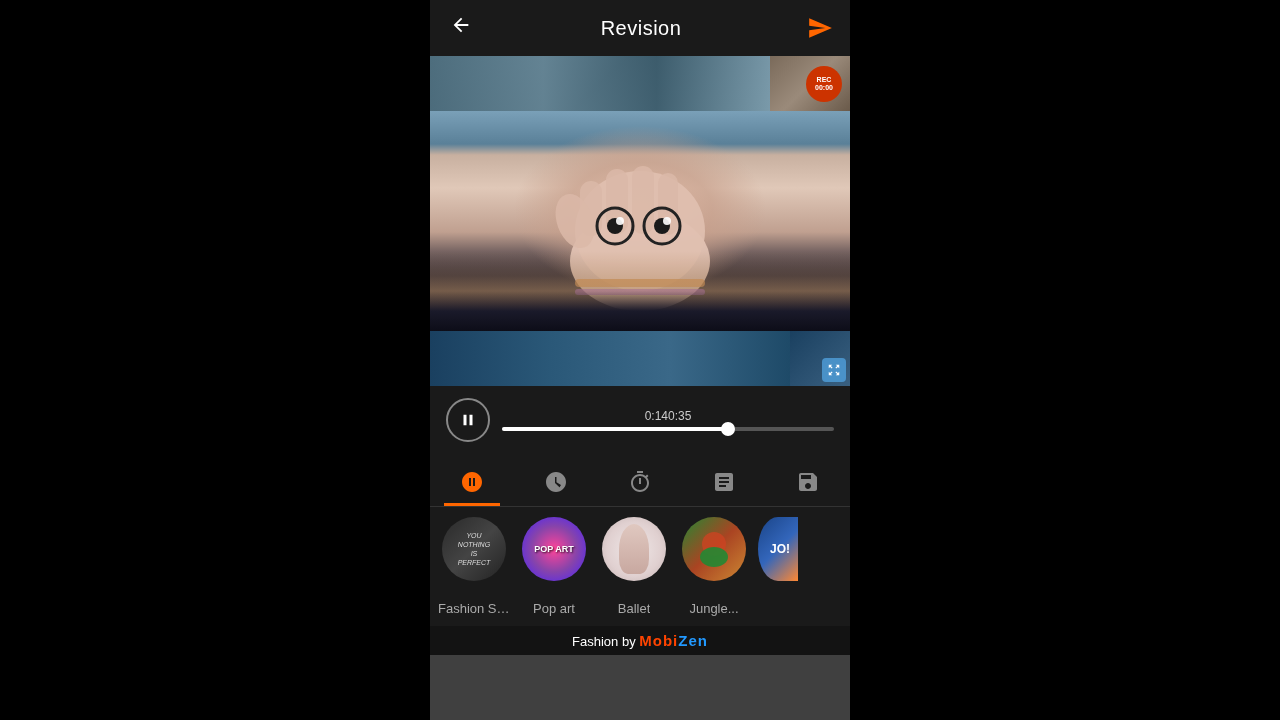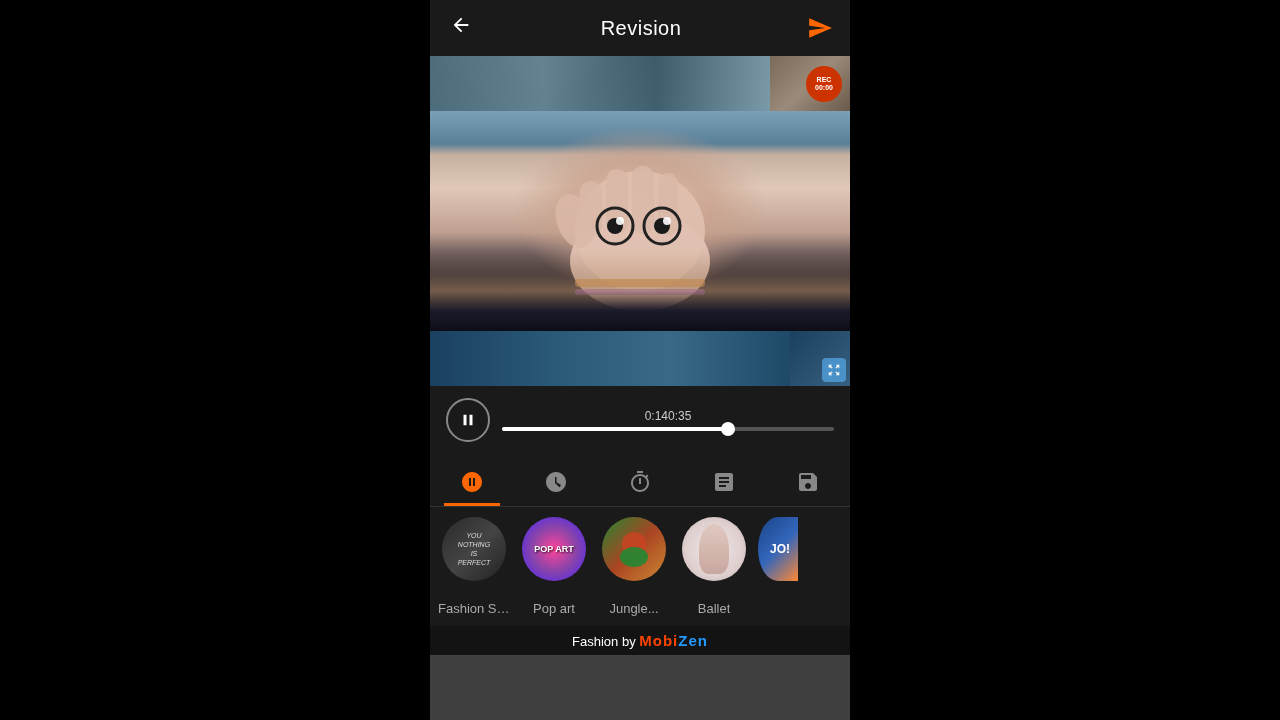--- a/index.html
+++ b/index.html
@@ -518,36 +518,36 @@
     </div>
 
     <div class="filter-item">
       <div class="filter-thumb filter-thumb-2">
         <span class="filter-thumb-2-label">POP ART</span>
       </div>
       <span class="filter-label">Pop art</span>
     </div>
 
     <div class="filter-item">
+      <div class="filter-thumb filter-thumb-4">
+        <div class="filter-thumb-4-inner"></div>
+      </div>
+      <span class="filter-label">Ballet</span>
+    </div>
+
+    <div class="filter-item">
       <div class="filter-thumb filter-thumb-3">
         <svg width="40" height="40" viewBox="0 0 40 40">
           <circle cx="20" cy="15" r="12" fill="#cc4422" opacity="0.8"></circle>
           <ellipse cx="20" cy="28" rx="14" ry="10" fill="#228833" opacity="0.9"></ellipse>
         </svg>
       </div>
       <span class="filter-label">Jungle...</span>
     </div>
 
-    <div class="filter-item">
-      <div class="filter-thumb filter-thumb-4">
-        <div class="filter-thumb-4-inner"></div>
-      </div>
-      <span class="filter-label">Ballet</span>
-    </div>
-
     <div class="filter-item" style="width:40px;overflow:hidden;">
       <div class="filter-thumb filter-thumb-5" style="width:40px;border-radius:50% 0 0 50%;">
         <div style="padding-left:4px;font-size:12px;color:#fff;font-weight:bold;">JO!</div>
       </div>
       <span class="filter-label" style="font-size:9px;"></span>
     </div>
   </div>
 
   <div class="recorded-banner">
     <span>Fashion by </span><span class="mobizen"><span class="mobi-m">Mobi</span><span class="mobi-zen">Zen</span></span>

